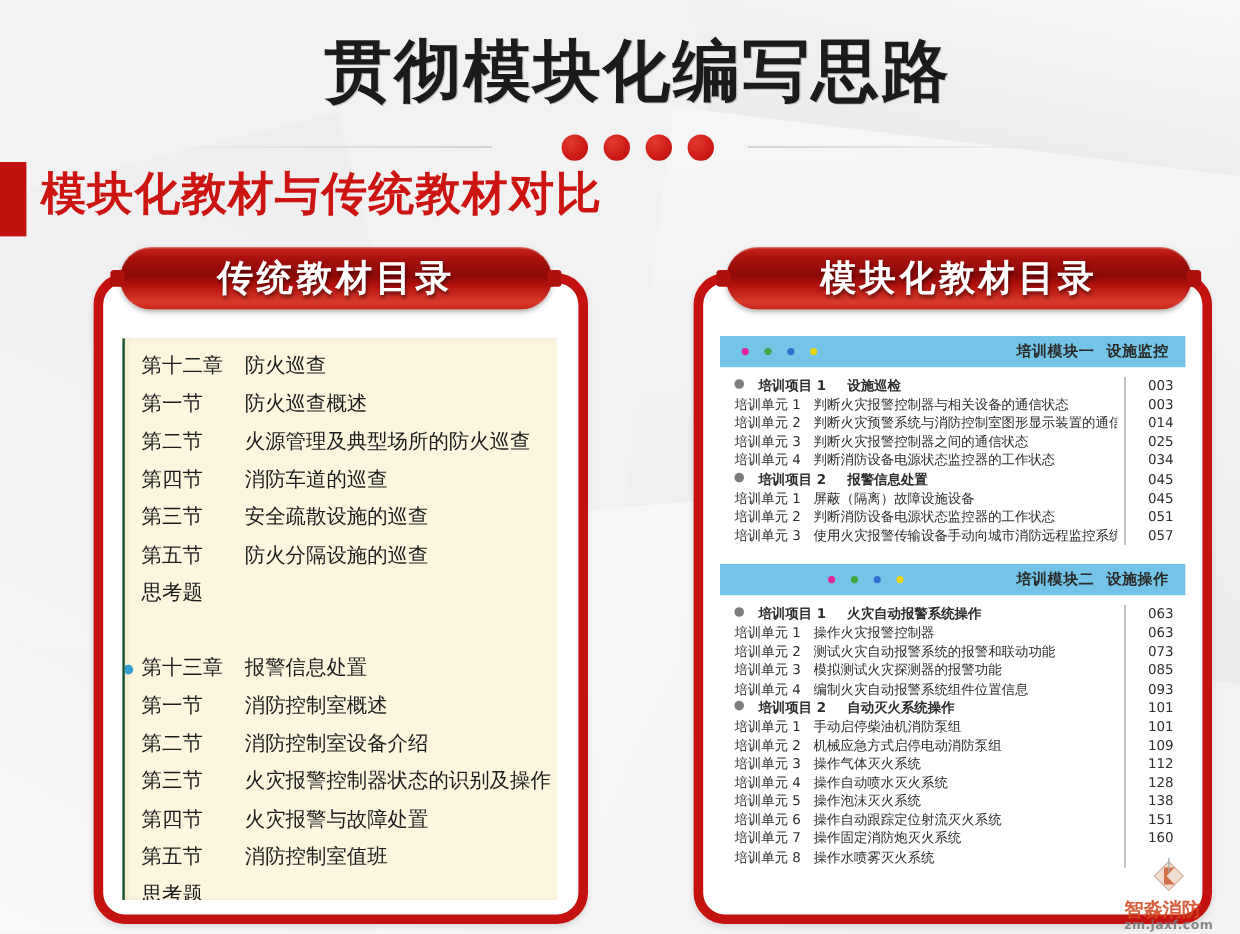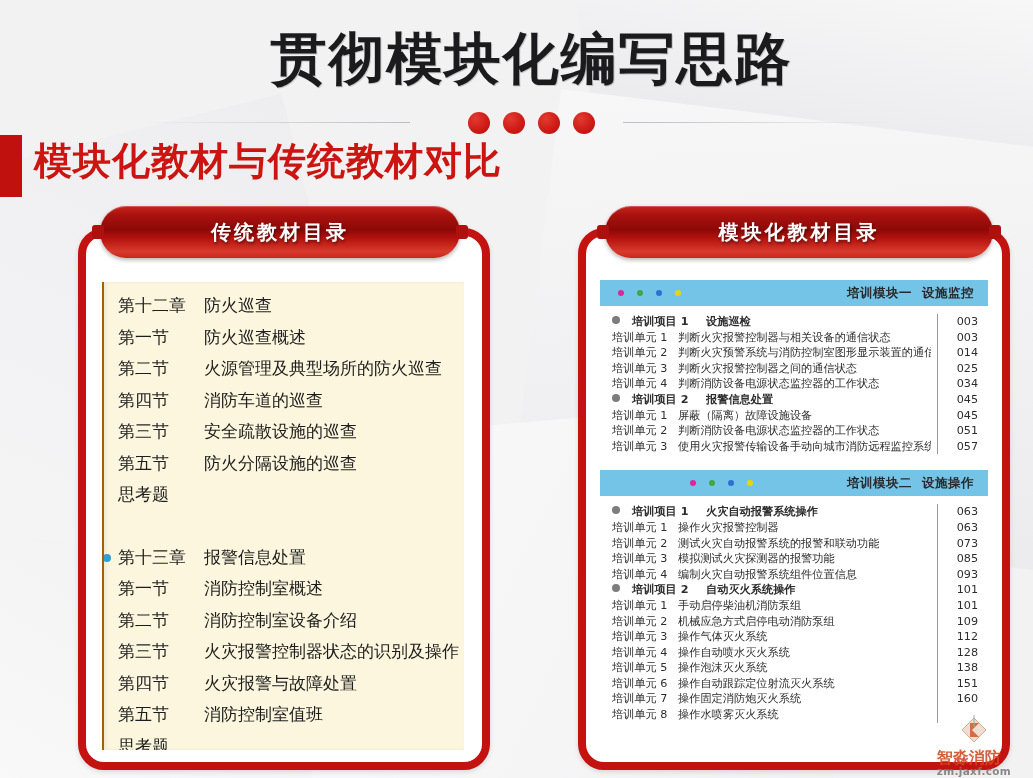--- a/index.html
+++ b/index.html
@@ -123,41 +123,41 @@
         #8c0907 46%, #b5120e 62%,
         #d83a2c 88%, #c8261b 100%);
     box-shadow: 0 2px 4px rgba(0,0,0,.3), inset 0 1px 0 rgba(255,255,255,.25);
     display: flex; align-items: center; justify-content: center;
   }
   .banner-left  { left: 100px; top: 206px; width: 360px; }
   .banner-right { left: 605px; top: 206px; width: 388px; }
   .banner-text {
     font-family: "DejaVu Serif", "Liberation Serif", serif;
     font-weight: 700;
-    font-size: 20px;
+    font-size: 30px;
     color: #ffffff;
     letter-spacing: 3px;
     text-shadow: 1px 2px 3px rgba(0,0,0,.45);
   }
   .banner-nub {
     position: absolute;
     width: 12px; height: 14px;
     background: #ad100d;
     border-radius: 3px;
     top: 19px;
   }
   .nub-l { left: -8px; }
   .nub-r { right: -8px; }
 
   
   .toc-page {
     position: absolute;
     left: 12px; top: 42px; right: 14px; bottom: 8px;
     background: #fbf6dd;
-    border-left: 2px solid #a16207;
+    border-left: 2px solid #14532d;
     box-shadow: 2px 0 4px rgba(0,0,0,.06) inset;
     padding: 8px 6px 6px 14px;
     overflow: hidden;
   }
   .toc-line {
     font-family: "DejaVu Serif", "Liberation Serif", serif;
     font-size: 17px;
     color: #1d1d1d;
     line-height: 31.5px;
     white-space: nowrap;

